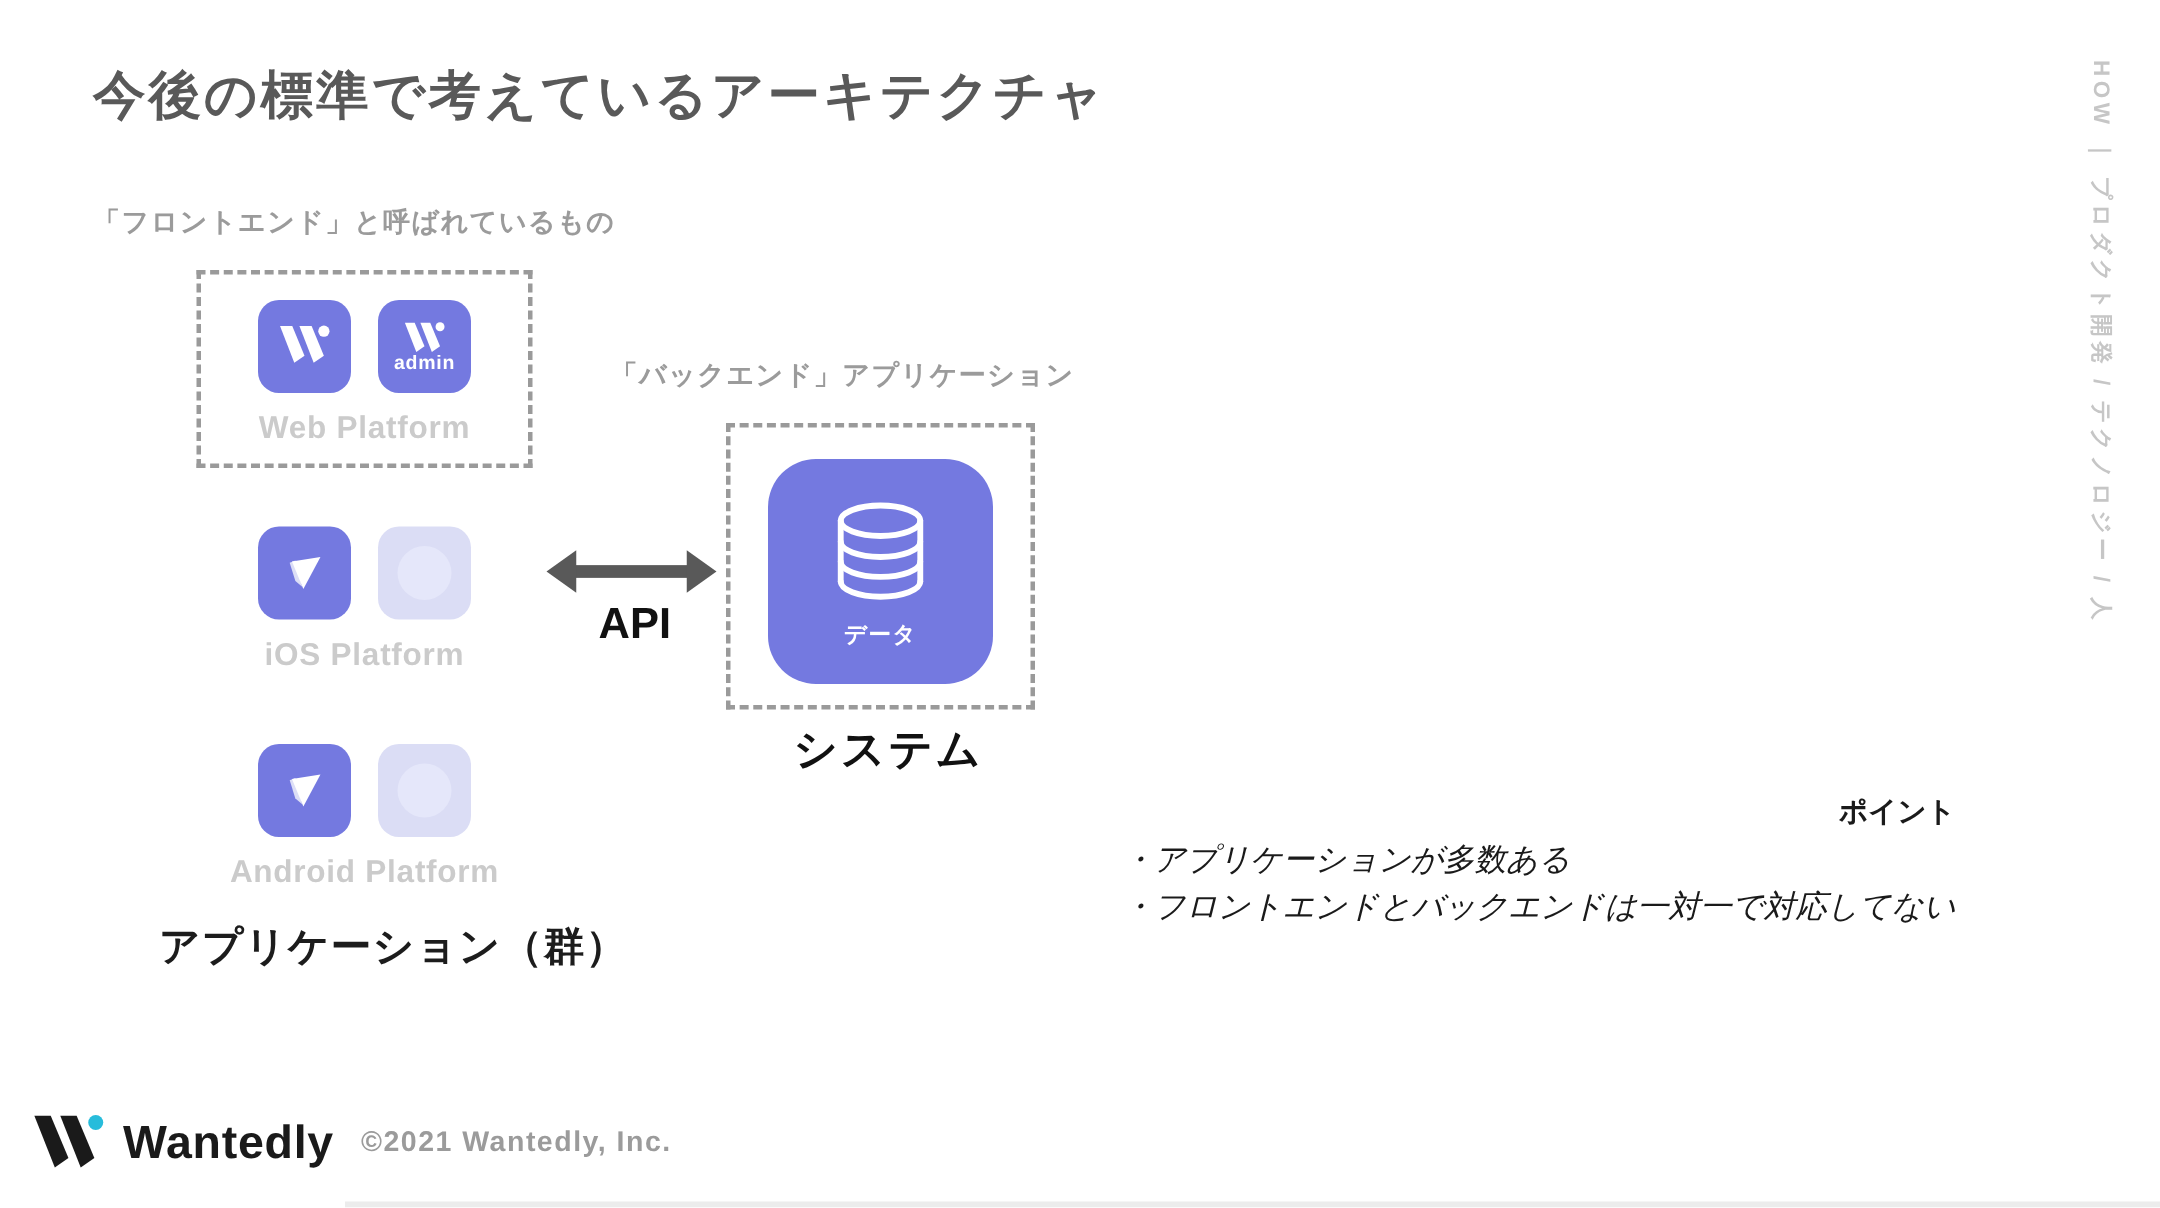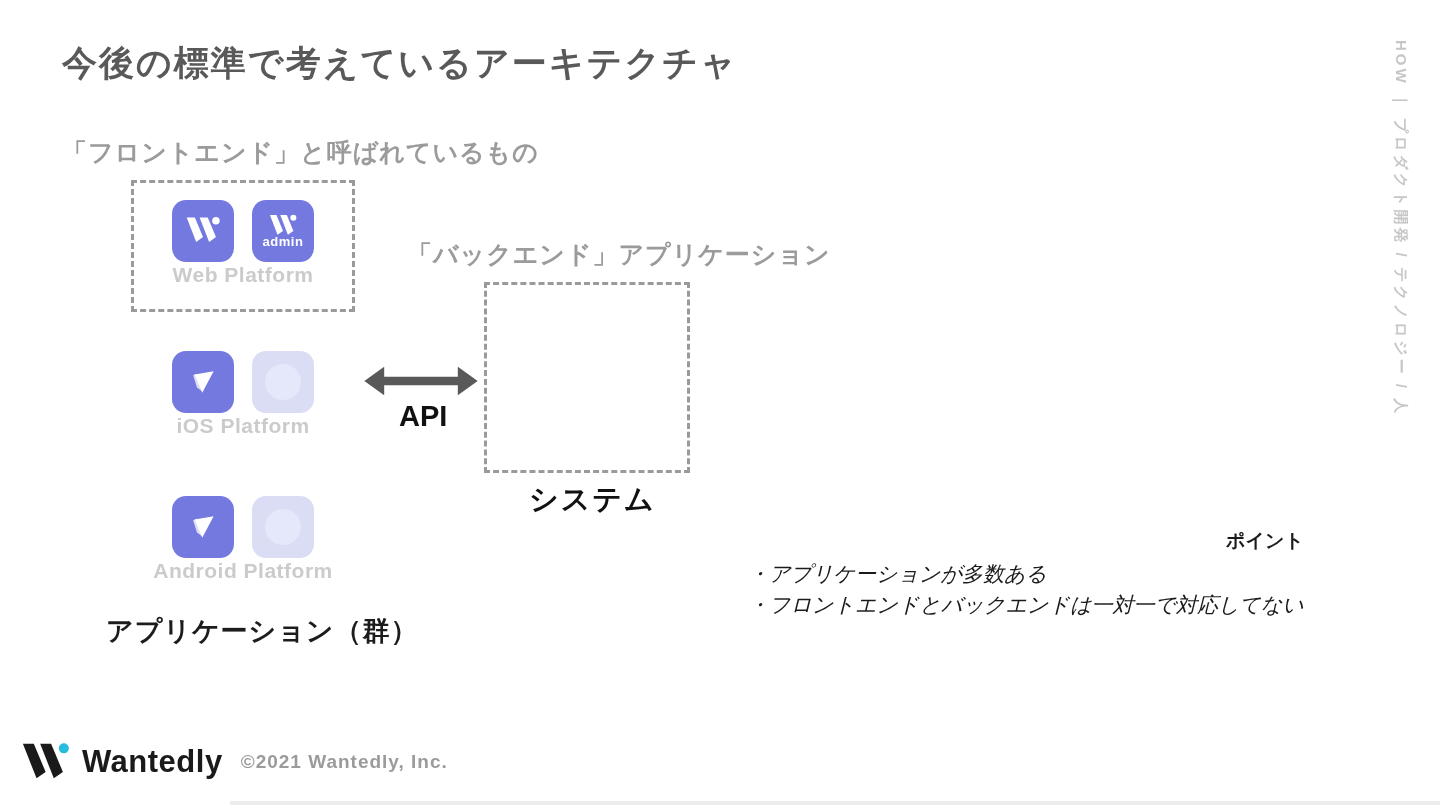--- a/index.html
+++ b/index.html
@@ -3,42 +3,42 @@
 <meta charset="utf-8">
 <style>
   * { margin:0; padding:0; box-sizing:border-box; }
   html,body { width:1440px; height:805px; background:#fff; overflow:hidden; }
   body { font-family:"Liberation Sans","DejaVu Sans",sans-serif; position:relative; }
   .slide { position:absolute; inset:0; background:#ffffff; }
 
   .title { position:absolute; left:62px; top:40px; font-size:35px; font-weight:900;
            color:#595959; letter-spacing:2px; }
 
-  .section-label { position:absolute; font-size:25px; font-weight:800; color:#9b9b9b; letter-spacing:1px; }
+  .section-label { position:absolute; font-size:18px; font-weight:800; color:#9b9b9b; letter-spacing:1px; }
   .frontend-label { left:62px; top:136px; }
   .backend-label  { left:407px; top:238px; }
 
   .dashed-box { position:absolute; border:3px dashed #9a9a9a; }
   .frontend-box { left:131px; top:180px; width:224px; height:132px; }
   .backend-box  { left:484px; top:282px; width:206px; height:191px; }
 
   .icon-row { display:flex; justify-content:center; gap:18px; }
   .frontend-box .icon-row { margin-top:17px; }
 
   .app-icon { width:62px; height:62px; border-radius:14px; background:#7479E0;
               display:flex; flex-direction:column; align-items:center; justify-content:center; }
   .app-icon svg { display:block; }
   .admin-text { color:#fff; font-size:13px; font-weight:800; margin-top:-4px; letter-spacing:0.5px; }
 
   .faded-icon { width:62px; height:62px; border-radius:14px; background:#DBDDF5;
                 display:flex; align-items:center; justify-content:center; }
   .faded-icon .dot { width:36px; height:36px; border-radius:50%; background:#E5E7FA; }
 
   .platform-caption { text-align:center; font-size:21px; font-weight:700; color:#cbcbcb;
-                      letter-spacing:0.5px; margin-top:1px; }
+                      letter-spacing:0.5px; margin-top:12px; }
 
   .platform-group { position:absolute; left:131px; width:224px; }
   .ios-group { top:351px; }
   .android-group { top:496px; }
 
   .applications-label { position:absolute; left:106px; top:613px; font-size:27px;
                         font-weight:900; color:#1c1c1c; letter-spacing:1px; }
 
   .api-arrow { position:absolute; left:363px; top:364px; width:116px; height:34px; }
   .api-label { position:absolute; left:399px; top:400px; font-size:29px; font-weight:900; color:#111; }
@@ -131,20 +131,33 @@
     <rect x="16" y="13.5" width="88" height="9" fill="#595959"></rect>
     <polygon points="0,18 21,3 21,33" fill="#595959"></polygon>
     <polygon points="120,18 99,3 99,33" fill="#595959"></polygon>
   </svg>
   <div class="api-label">API</div>
 
   <div class="section-label backend-label">「バックエンド」アプリケーション</div>
 
   <div class="dashed-box backend-box"></div>
 
+  <div class="system-icon">
+    <svg width="78" height="78" viewBox="0 0 100 100">
+      <g fill="none" stroke="#fff" stroke-width="5" stroke-linecap="round">
+        <ellipse cx="50" cy="22" rx="34" ry="13"></ellipse>
+        <path d="M16,22 L16,74"></path>
+        <path d="M84,22 L84,74"></path>
+        <path d="M16,40 A34,13 0 0 0 84,40"></path>
+        <path d="M16,57 A34,13 0 0 0 84,57"></path>
+        <path d="M16,74 A34,13 0 0 0 84,74"></path>
+      </g>
+    </svg>
+    <div class="data-caption">データ</div>
+  </div>
 
   <div class="system-label">システム</div>
 
   <div class="points">
     <div class="points-heading">ポイント</div>
     <div class="points-item">・アプリケーションが多数ある</div>
     <div class="points-item">・フロントエンドとバックエンドは一対一で対応してない</div>
   </div>
 
   <div class="footer">

